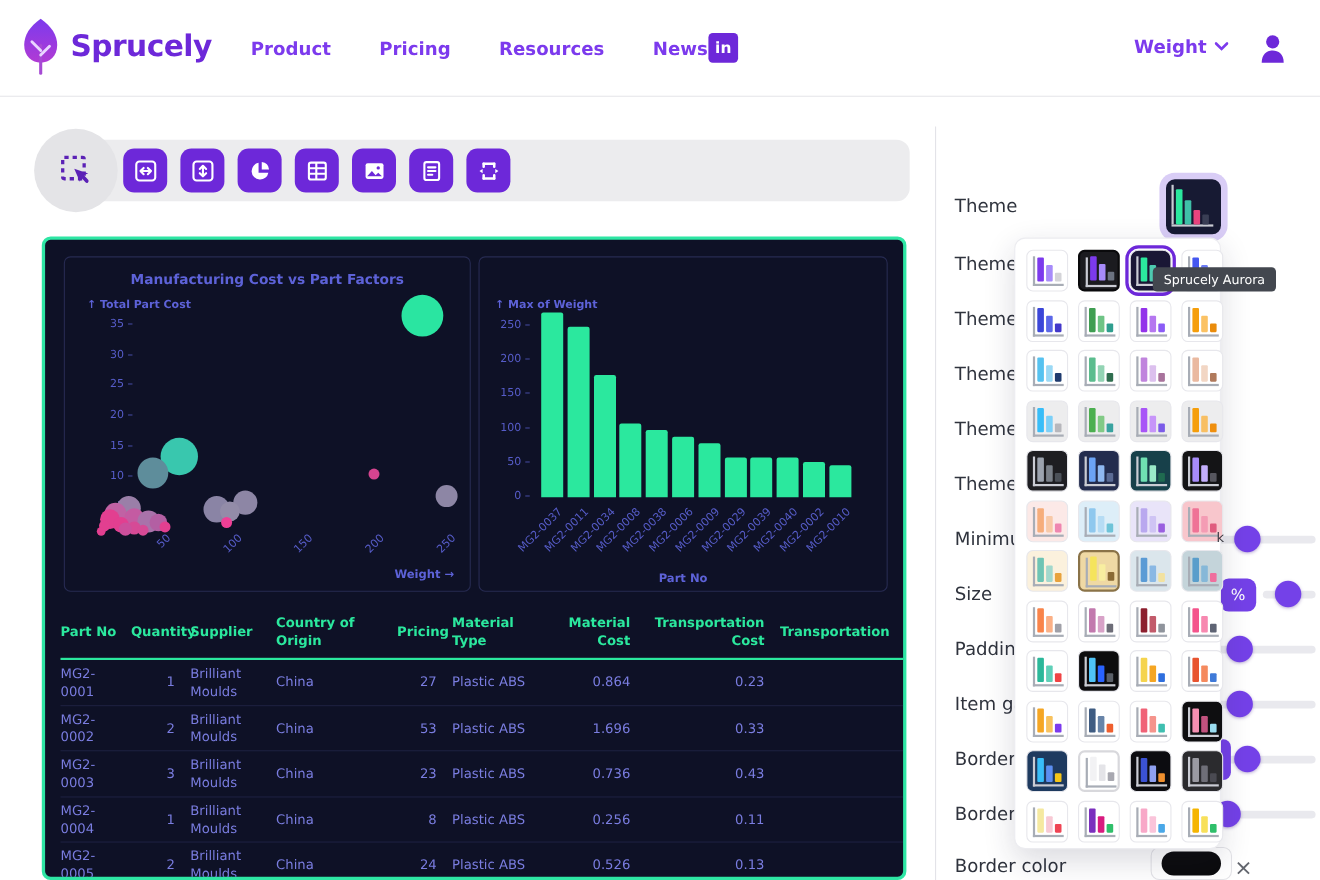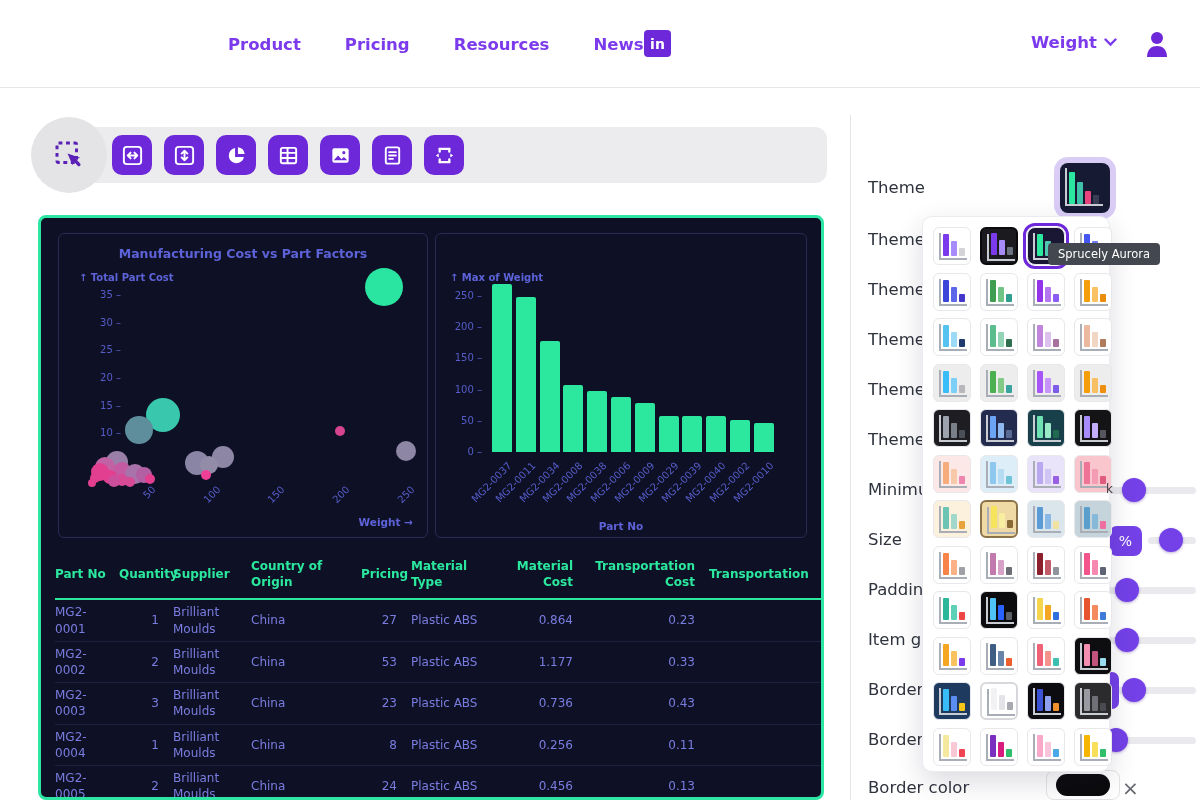--- a/index.html
+++ b/index.html
@@ -93,20 +93,34 @@
     z-index:1; cursor:pointer; }
   .bc-swatch { width:54px; height:22px; border-radius:11px; }
   .bc-close { position:absolute; left:1122px; top:776px; font-size:20px; color:#63666e; z-index:1; cursor:pointer; }
 </style>
 </head>
 <body>
 
 <div class="app">
 
   <header class="nav">
+    <div class="brand">
+      <svg width="42" height="56" viewBox="0 0 42 56">
+        <defs>
+            <linearGradient id="lg" x1="0" y1="0" x2="0" y2="1">
+          <stop offset="0" stop-color="#7c3aed"></stop>
+              <stop offset="1" stop-color="#b13bd4"></stop>
+            </linearGradient>
+          </defs>
+        <path d="M21 3 C31 10 36 18 36 27 C36 37 29 43 21 43 C13 43 6 37 6 27 C6 18 11 10 21 3 Z" fill="url(#lg)"></path>
+        <rect x="19.6" y="26" width="2.8" height="28" rx="1.4" fill="#a64ad4"></rect>
+        <path d="M21 32 L13 24 M21 36 L29 28" stroke="#e9d5ff" stroke-width="2.6" stroke-linecap="round" fill="none"></path>
+      </svg>
+      <span class="brand-name">Sprucely</span>
+    </div>
     <nav class="nav-links" id="nav-links">
         <a class="nav-link">Product</a>
         <a class="nav-link">Pricing</a>
         <a class="nav-link">Resources</a>
         <a class="nav-link">News</a>
       </nav>
     <span class="li-badge">in</span>
     <div class="create">
       <span>Weight</span>
       <svg width="13" height="9" viewBox="0 0 13 9">
@@ -275,21 +289,21 @@
             <div class="cell c-right">0.23</div>
             <div class="cell "></div>
           </div>
           <div class="trow tbody-row">
             <div class="cell ">MG2-0002</div>
             <div class="cell c-right">2</div>
             <div class="cell ">Brilliant Moulds</div>
             <div class="cell ">China</div>
             <div class="cell c-right">53</div>
             <div class="cell ">Plastic ABS</div>
-            <div class="cell c-right">1.177</div>
+            <div class="cell c-right">1.696</div>
             <div class="cell c-right">0.33</div>
             <div class="cell "></div>
           </div>
           <div class="trow tbody-row">
             <div class="cell ">MG2-0003</div>
             <div class="cell c-right">3</div>
             <div class="cell ">Brilliant Moulds</div>
             <div class="cell ">China</div>
             <div class="cell c-right">23</div>
             <div class="cell ">Plastic ABS</div>
@@ -308,21 +322,21 @@
             <div class="cell c-right">0.11</div>
             <div class="cell "></div>
           </div>
           <div class="trow tbody-row">
             <div class="cell ">MG2-0005</div>
             <div class="cell c-right">2</div>
             <div class="cell ">Brilliant Moulds</div>
             <div class="cell ">China</div>
             <div class="cell c-right">24</div>
             <div class="cell ">Plastic ABS</div>
-            <div class="cell c-right">0.456</div>
+            <div class="cell c-right">0.526</div>
             <div class="cell c-right">0.13</div>
             <div class="cell "></div>
           </div>
         </div>
     </div>
   </div>
 
   <div class="vdivider"></div>
   <div id="prop-labels">
       <div class="prop-label" style="top: 178px;">Theme</div>

